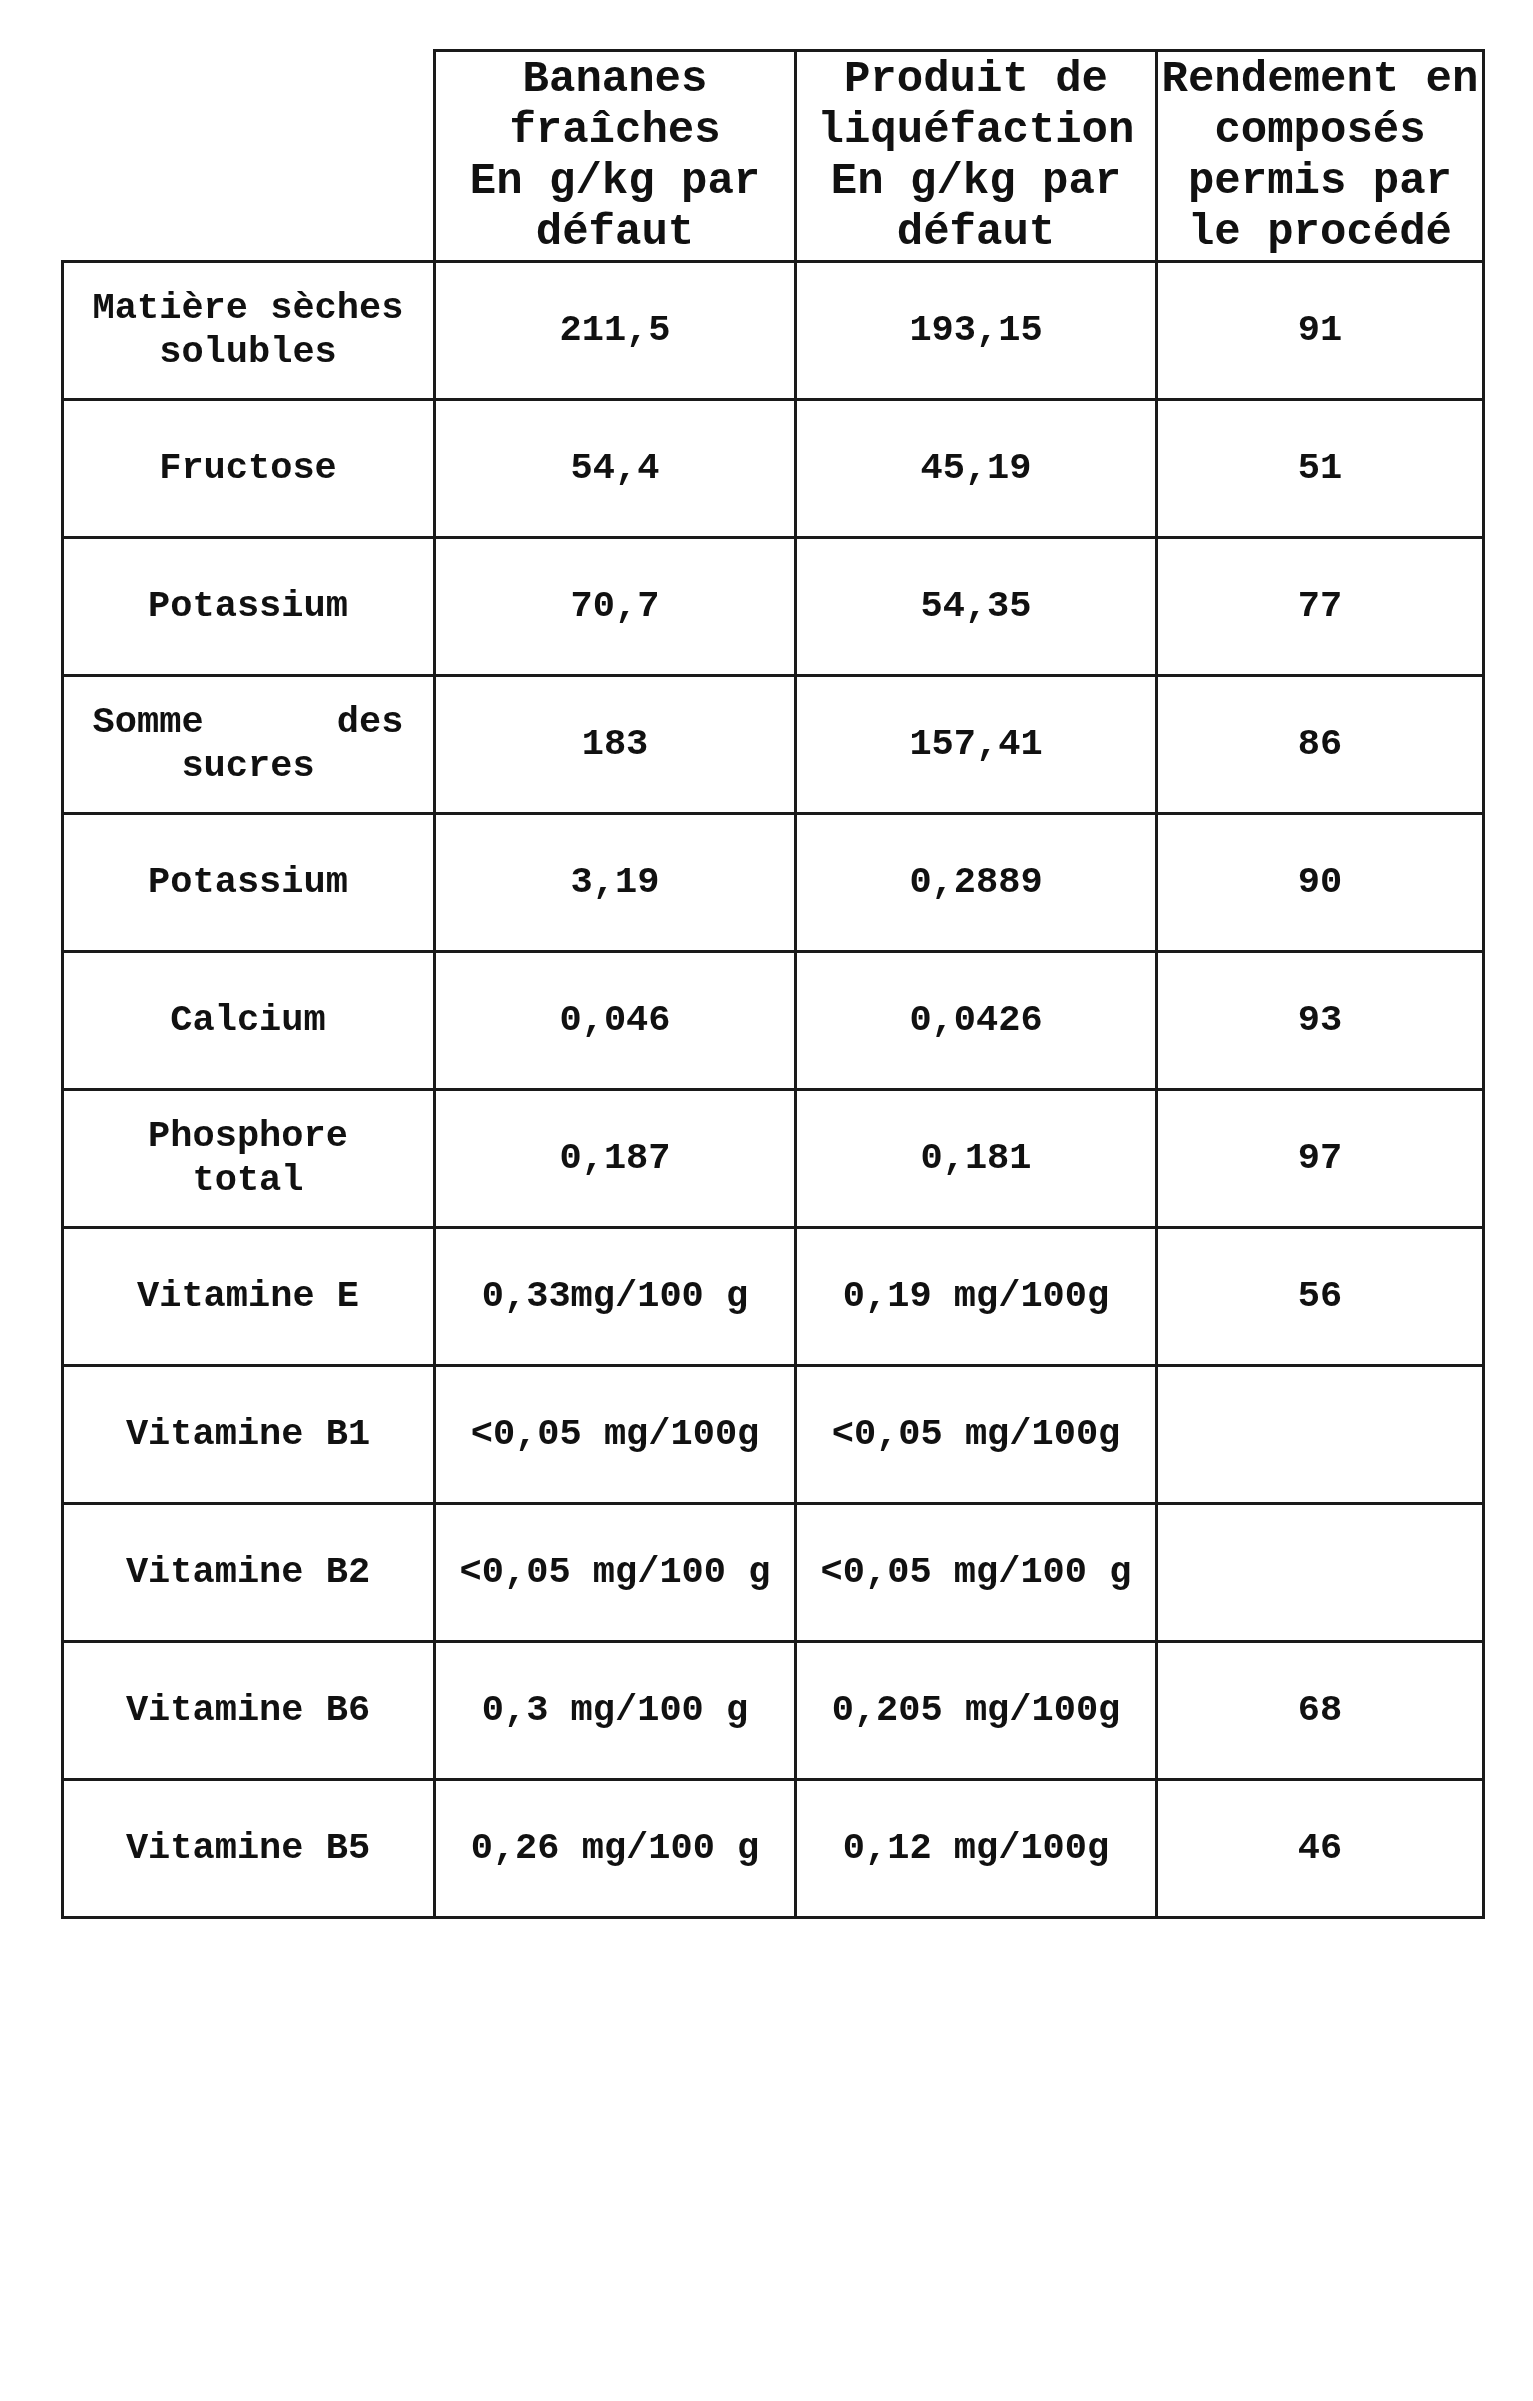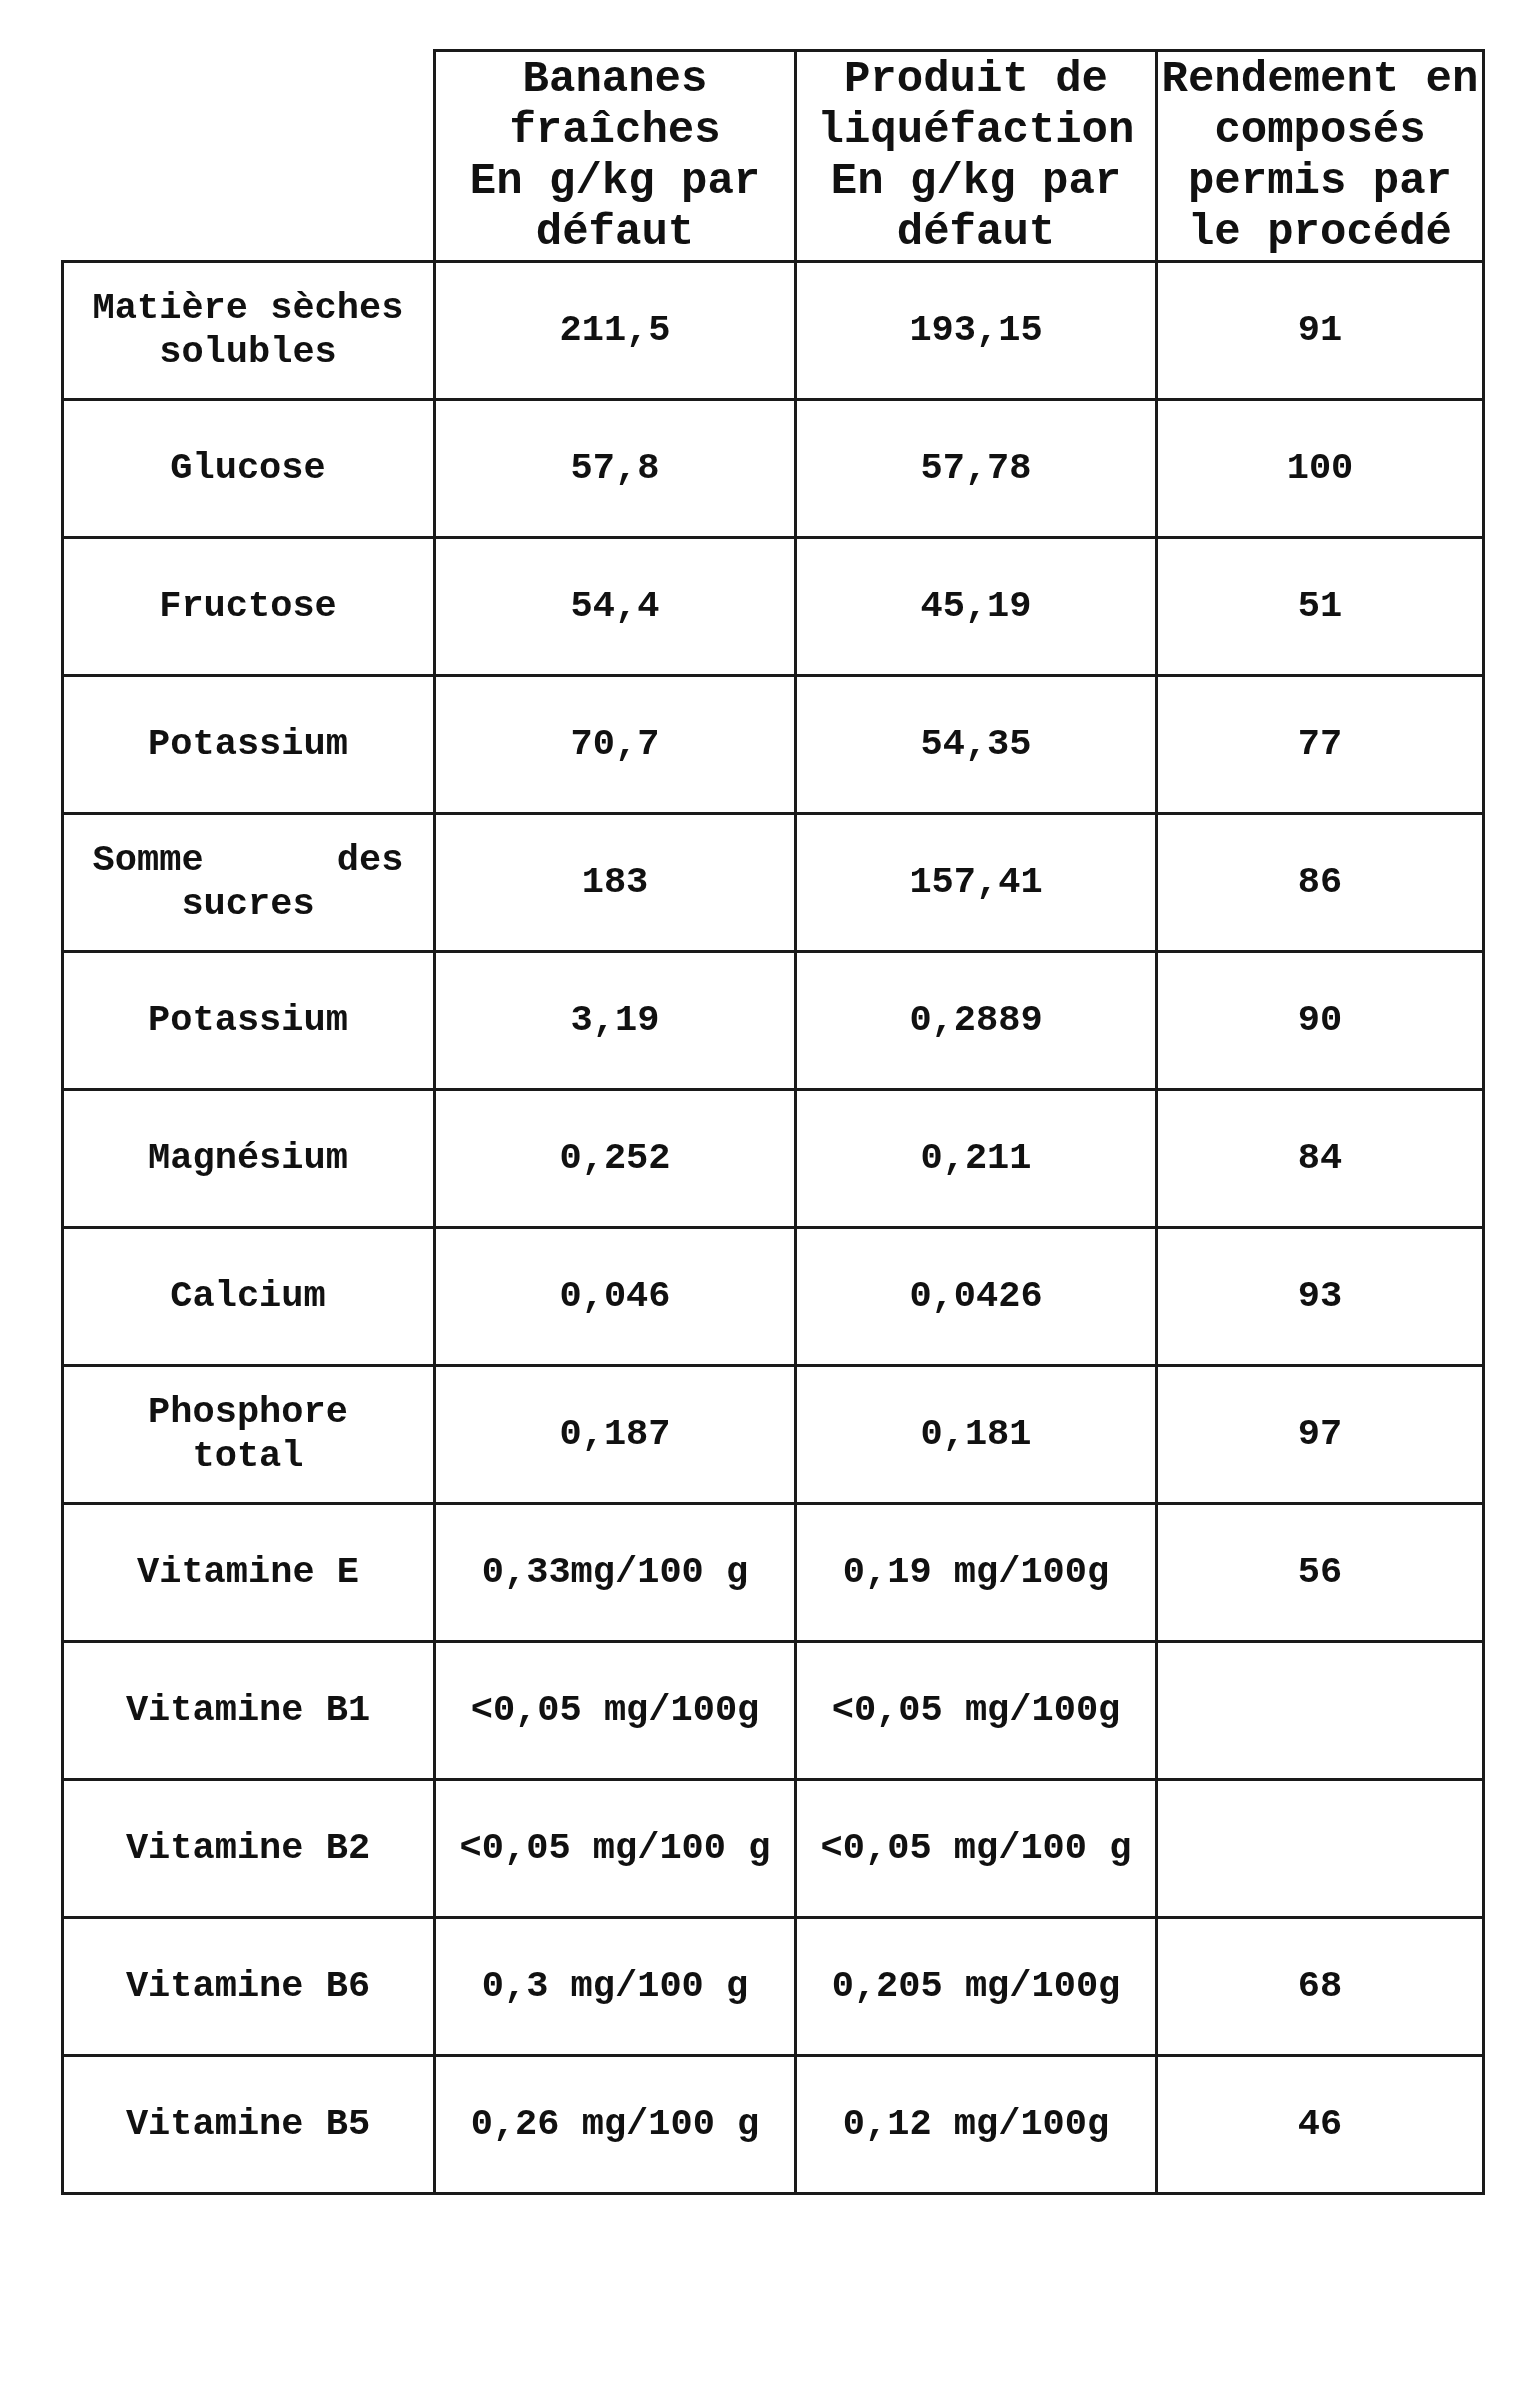--- a/index.html
+++ b/index.html
@@ -92,26 +92,20 @@
   </thead>
   <tbody>
     <tr>
       <td class="label">Matière sèches
 solubles</td>
       <td class="val">211,5</td>
       <td class="val">193,15</td>
       <td class="val">91</td>
     </tr>
     <tr>
-      <td class="label">Glucose</td>
-      <td class="val">57,8</td>
-      <td class="val">57,78</td>
-      <td class="val">100</td>
-    </tr>
-    <tr>
       <td class="label">Fructose</td>
       <td class="val">54,4</td>
       <td class="val">45,19</td>
       <td class="val">51</td>
     </tr>
     <tr>
       <td class="label">Potassium</td>
       <td class="val">70,7</td>
       <td class="val">54,35</td>
       <td class="val">77</td>
@@ -121,26 +115,20 @@
 sucres</td>
       <td class="val">183</td>
       <td class="val">157,41</td>
       <td class="val">86</td>
     </tr>
     <tr>
       <td class="label">Potassium</td>
       <td class="val">3,19</td>
       <td class="val">0,2889</td>
       <td class="val">90</td>
-    </tr>
-    <tr>
-      <td class="label">Magnésium</td>
-      <td class="val">0,252</td>
-      <td class="val">0,211</td>
-      <td class="val">84</td>
     </tr>
     <tr>
       <td class="label">Calcium</td>
       <td class="val">0,046</td>
       <td class="val">0,0426</td>
       <td class="val">93</td>
     </tr>
     <tr>
       <td class="label">Phosphore
 total</td>

